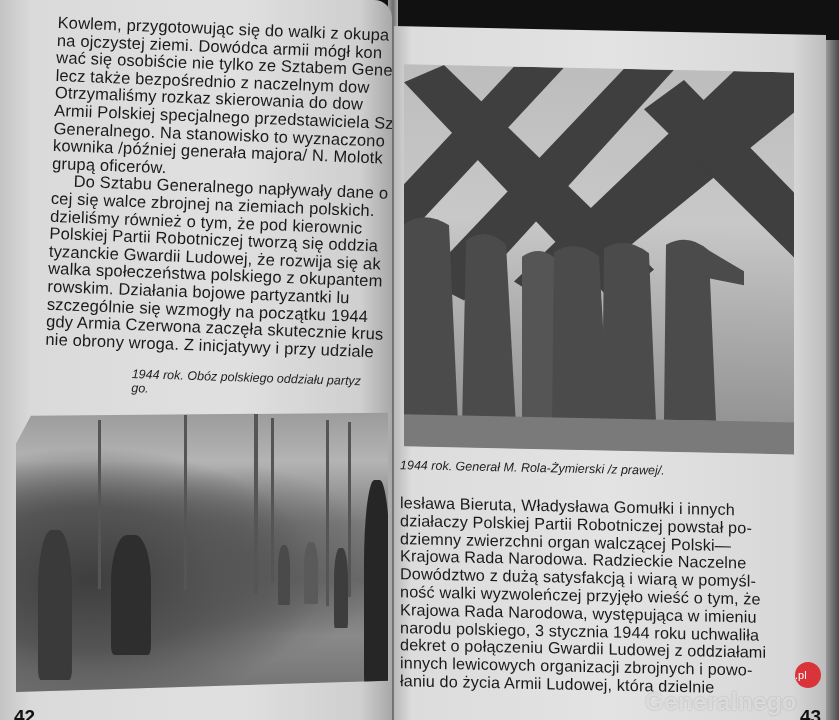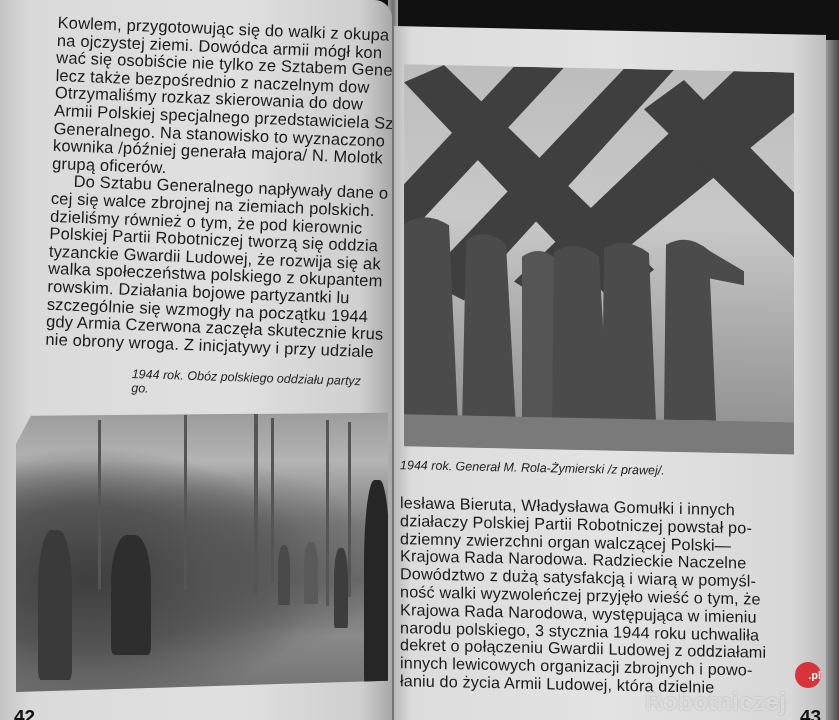--- a/index.html
+++ b/index.html
@@ -87,21 +87,21 @@
   .page-num-right { left: 800px; top: 706px; }
   .watermark {
     position: absolute; left: 645px; top: 688px;
     font-weight: bold; font-size: 24px; color: rgba(255,255,255,0.55);
     letter-spacing: 0.5px; white-space: nowrap;
     text-shadow: 0 0 2px rgba(0,0,0,0.25);
   }
   .watermark-badge {
     position: absolute; left: 795px; top: 662px; width: 26px; height: 26px;
     border-radius: 50%; background: #d8343a; color: #fff;
-    font-weight: bold; font-size: 11px; line-height: 26px; text-align: right;
+    font-weight: normal; font-size: 11px; line-height: 26px; text-align: left;
   }
 </style>
 </head>
 <body>
 
 <div class="spine"></div>
 
 <div class="page page-left">
   <div class="body-text left-text">
     <span class="line">Kowlem, przygotowując się do walki z okupa</span>
@@ -186,14 +186,14 @@
     <span class="line">dekret o połączeniu Gwardii Ludowej z oddziałami</span>
     <span class="line">innych lewicowych organizacji zbrojnych i powo-</span>
     <span class="line">łaniu do życia Armii Ludowej, która dzielnie</span>
   </div>
 </div>
 
 <div class="page-edge"></div>
 
 <div class="page-num page-num-right">43</div>
 
-<div class="watermark">Robotniczej</div>
+<div class="watermark">Generalnego</div>
 <div class="watermark-badge">.pl</div>
 
 </body></html>

